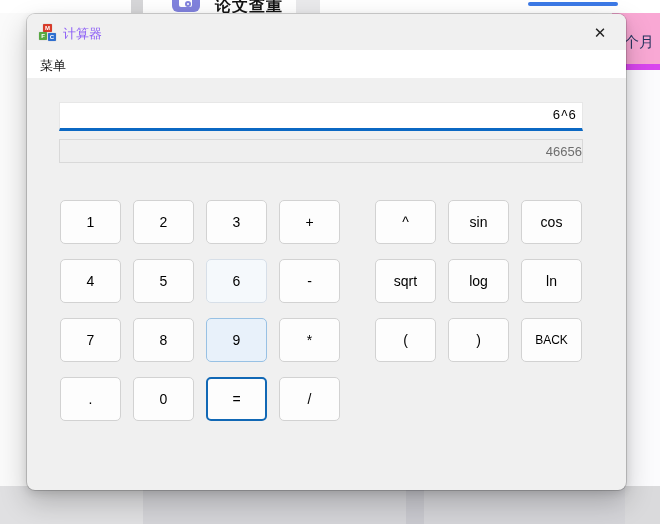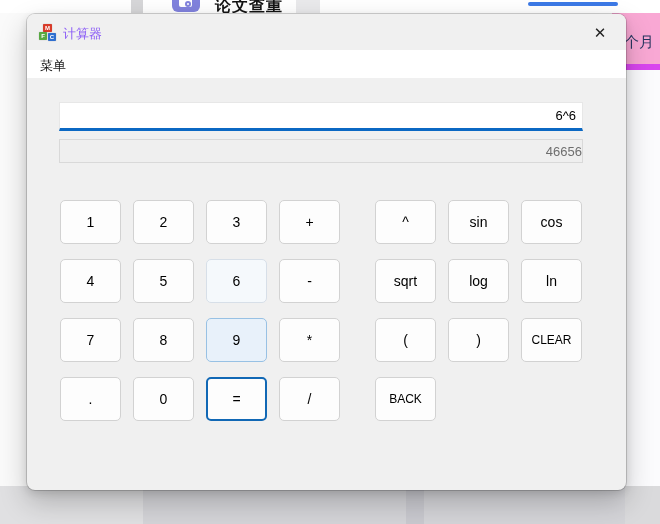--- a/index.html
+++ b/index.html
@@ -52,21 +52,21 @@
 
   .menubar { position:absolute; left:0; top:36px; right:0; height:28px; background:#ffffff; }
   .menu-item { position:absolute; left:9px; top:6px; font-size:13px; color:#1a1a1a; cursor:default; padding:1px 4px; }
 
   .calc-body { position:absolute; left:0; top:64px; right:0; bottom:0; }
 
   .expr-field {
     position:absolute; left:32px; top:24px; width:524px; height:29px;
     background:#ffffff; border:1px solid #e7e7e7; border-bottom:3px solid #0b68c3;
     text-align:right; font-size:13px; color:#000; padding:0 6px;
-    font-family:Liberation Sans, sans-serif; outline:none;
+    font-family:Liberation Mono, monospace; outline:none;
   }
   .result-field {
     position:absolute; left:32px; top:61px; width:524px; height:24px;
     background:#efefef; border:1px solid #d9d9d9;
     text-align:right; font-size:13px; color:#6e6e6e; padding:0 0;
     font-family:"Liberation Sans",sans-serif; outline:none;
   }
 
   .keypad-left  { position:absolute; left:33px;  top:122px; display:grid; grid-template-columns:repeat(4,61px); grid-auto-rows:44px; column-gap:12px; row-gap:15px; }
   .keypad-right { position:absolute; left:348px; top:122px; display:grid; grid-template-columns:repeat(3,61px); grid-auto-rows:44px; column-gap:12px; row-gap:15px; }
@@ -151,19 +151,18 @@
         </div>
       <div class="keypad-right" id="grid-right">
           <button class="key">^</button>
           <button class="key">sin</button>
           <button class="key">cos</button>
           <button class="key">sqrt</button>
           <button class="key">log</button>
           <button class="key">ln</button>
           <button class="key">(</button>
           <button class="key">)</button>
-          <button class="key small-label">CLEAR</button>
           <button class="key small-label">BACK</button>
         </div>
     </div>
 
   </div>
 </div>
 
 </body></html>

